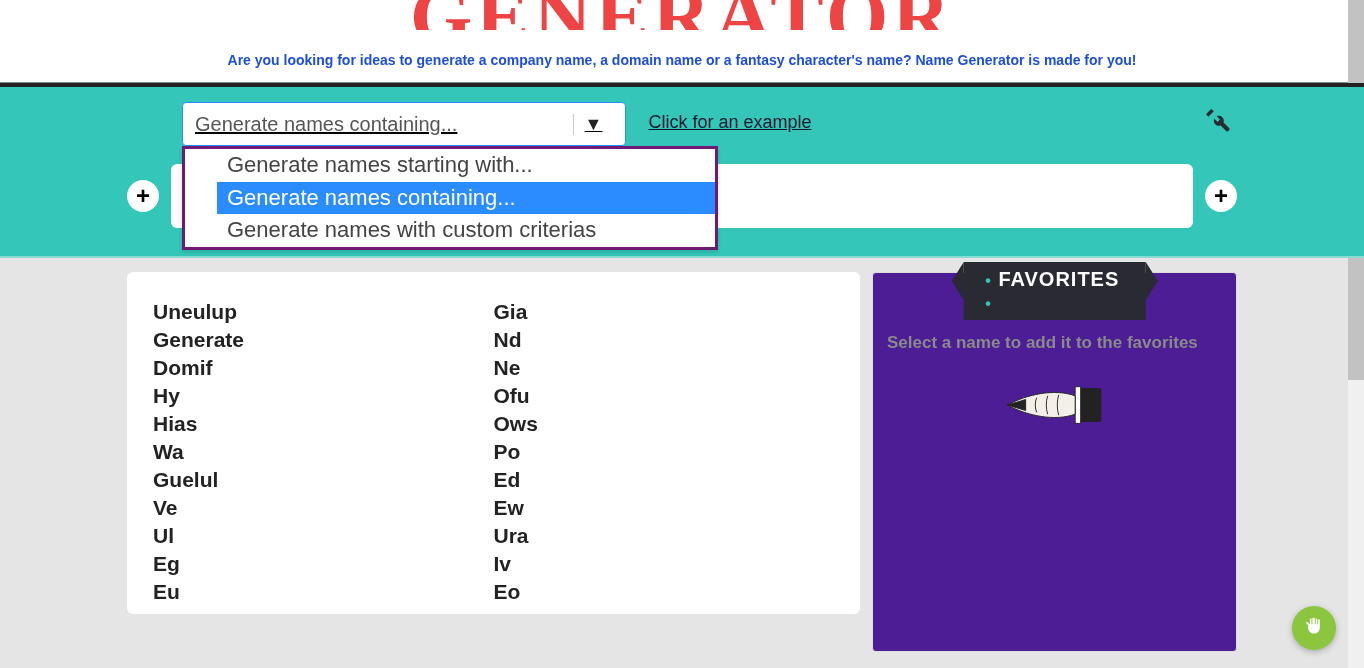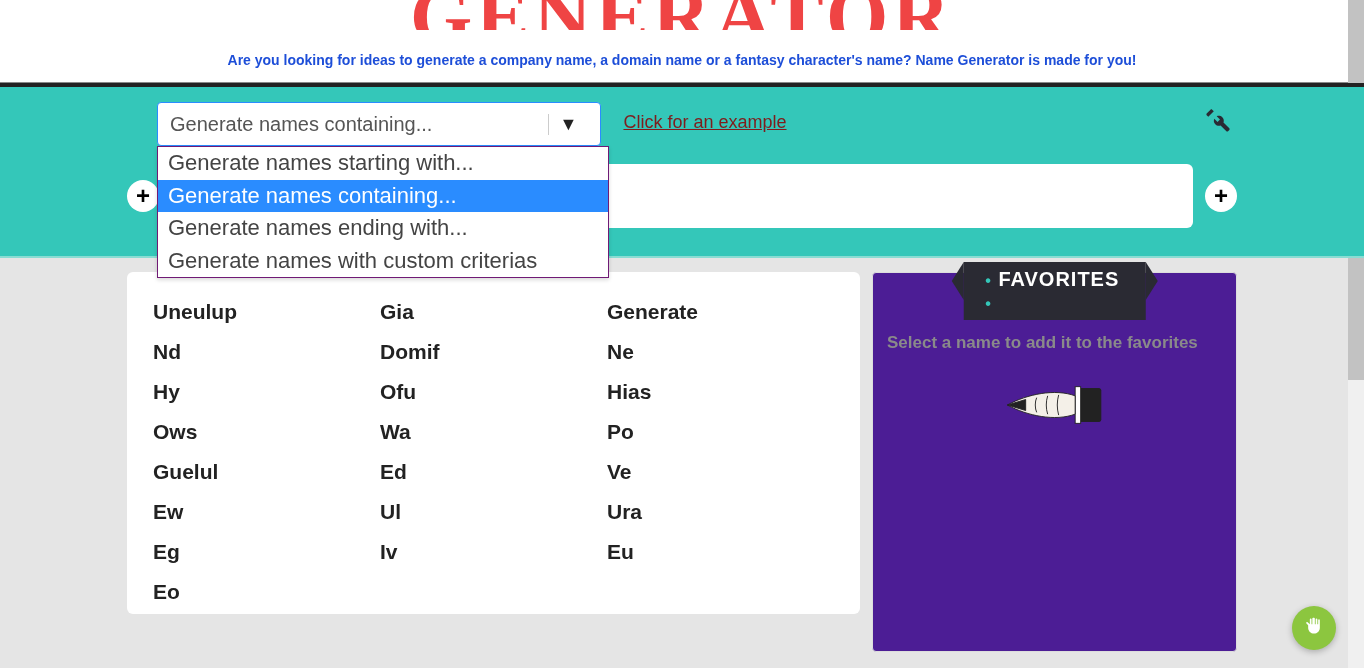--- a/index.html
+++ b/index.html
@@ -51,22 +51,23 @@
   position: relative;
 }
 .teal-inner {
   width: 1110px;
   margin: 0 auto;
   position: relative;
 }
 .dropdown-wrap {
   display: inline-block;
   position: relative;
-  margin-left: 30px;
+  margin-left: 55px;
   vertical-align: top;
+  text-decoration: underline;
 }
 .dropdown-select {
   width: 444px;
   height: 44px;
   background: #fff;
   border: 1px solid #2a8cff;
   border-radius: 4px;
   display: flex;
   align-items: center;
   padding: 0 12px;
@@ -78,44 +79,45 @@
 .dropdown-arrow {
   width: 40px;
   text-align: center;
   border-left: 1px solid #ccc;
   font-size: 18px;
   color: #222;
 }
 .dropdown-list {
   position: absolute;
   top: 44px; left: 0;
-  width: 452px;
-  background: #fff;
-  border: 1px solid #701a75;
+  width: 536px;
+  background: #fff;
+  border: 3px solid #701a75;
   z-index: 50;
   box-shadow: 0 2px 4px rgba(0,0,0,0.15);
+  padding-left: 32px;
 }
 .dropdown-item {
   padding: 2px 10px;
   font-size: 22px;
   color: #444;
   cursor: pointer;
   line-height: 1.3;
 }
 .dropdown-item.selected {
   background: #2a8cff;
   color: #fff;
 }
 .example-link {
   display: inline-block;
   margin-left: 18px;
   vertical-align: top;
   margin-top: 10px;
   font-size: 18px;
-  color: #7f1d1d;
+  color: #0f172a;
   text-decoration: underline;
   cursor: pointer;
 }
 .tools-icon {
   position: absolute;
   right: 5px; top: 5px;
   font-size: 26px;
   color: #2a2a33;
   cursor: pointer;
 }
@@ -152,22 +154,22 @@
   display: flex;
   gap: 12px;
   align-items: flex-start;
 }
 .results-card {
   background: #fff;
   border-radius: 6px;
   flex: 1;
   padding: 28px 26px 10px 26px;
   display: grid;
-  grid-template-columns: 1fr 1fr 1fr;
-  row-gap: 16px;
+  grid-template-columns: 1fr 1fr;
+  row-gap: 4px;
 }
 .name-item {
   font-size: 21px;
   font-weight: 700;
   color: #222;
   cursor: pointer;
 }
 .fav-wrap {
   width: 365px;
   position: relative;
@@ -246,21 +248,20 @@
 <div class="teal-bar">
   <div class="teal-inner">
     <div class="dropdown-wrap">
       <div class="dropdown-select">
         <span class="sel-text">Generate names containing...</span>
         <span class="dropdown-arrow">▼</span>
       </div>
       <div class="dropdown-list">
         <div class="dropdown-item">Generate names starting with...</div>
         <div class="dropdown-item selected">Generate names containing...</div>
-        <div class="dropdown-item">Generate names ending with...</div>
         <div class="dropdown-item">Generate names with custom criterias</div>
       </div>
     </div>
     <a class="example-link">Click for an example</a>
     <span class="tools-icon">
       <svg width="28" height="28" viewBox="0 0 24 24" fill="#2a2a33">
           <path d="M22 19l-7-7 1-1c1-1 1-3 0-4l-1 1-2-2 1-1c-1-1-3-1-4 0l-1 1-7 7 3 3 7-7 2 2-7 7 3 3 7-7 1 1c1 1 3 1 4 0l-1-1 2-2 1 1c1-1 1-3 0-4z" opacity="0"></path>
           <path d="M21.7 18.3l-5-5c.6-1.5.3-3.3-1-4.5-1.3-1.3-3.2-1.6-4.8-.9l2.8 2.8-2.1 2.1L8.8 10c-.7 1.6-.4 3.5.9 4.8 1.2 1.3 3 1.6 4.5 1l5 5c.4.4 1 .4 1.4 0l1.1-1.1c.4-.4.4-1 0-1.4zM5.6 2.3L2.3 5.6c-.4.4-.4 1 0 1.4l1.4 1.4 4.7-4.7L7 2.3c-.4-.4-1-.4-1.4 0z"></path>
         </svg>
     </span>

